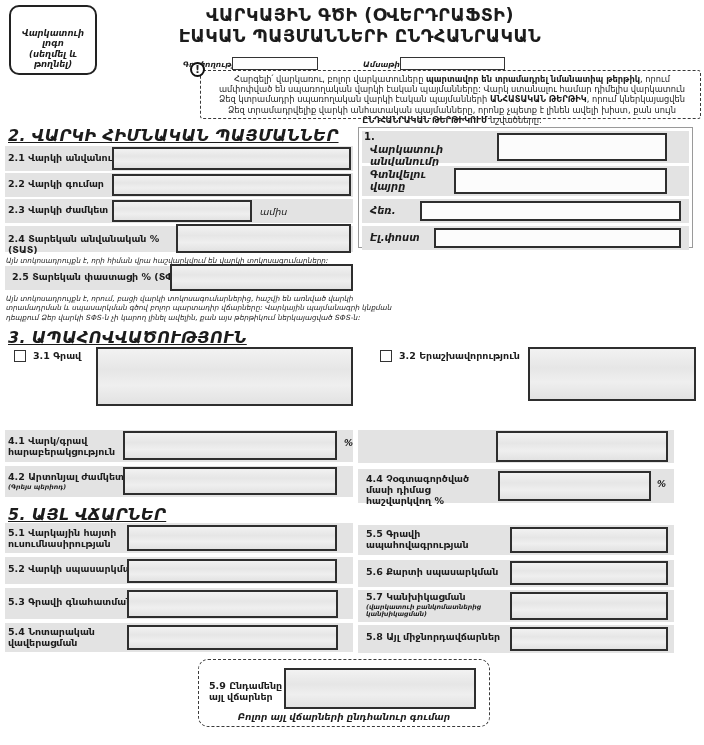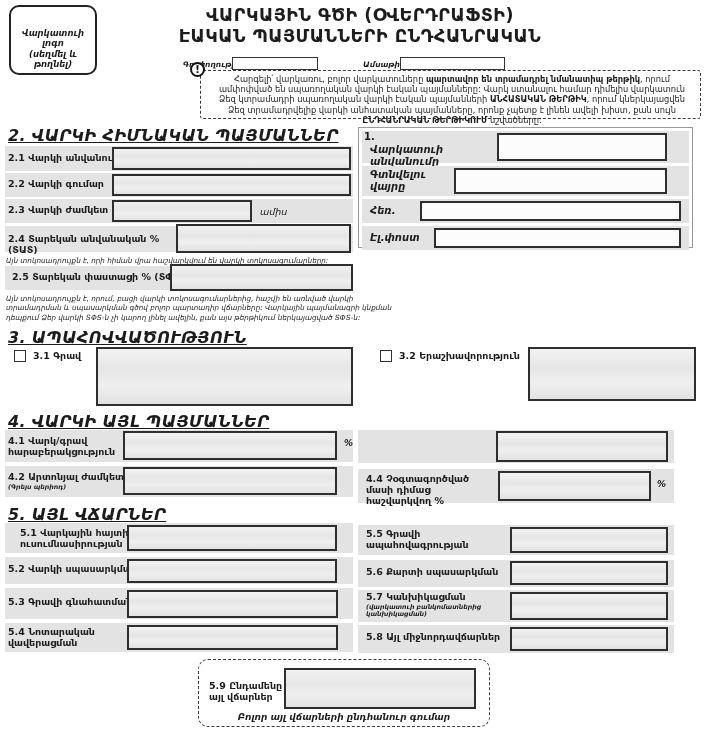--- a/index.html
+++ b/index.html
@@ -130,21 +130,20 @@
   <div class="abs sec-head" style="left:8px;top:328px;">3. ԱՊԱՀՈՎՎԱԾՈՒԹՅՈՒՆ</div>
 
   <div class="abs chk" style="left:14px;top:350px;"></div>
   <div class="abs row-label" style="left:33px;top:351px;">3.1 Գրավ</div>
   <div class="abs field" style="left:96px;top:347px;width:257px;height:59px;"></div>
 
   <div class="abs chk" style="left:380px;top:350px;"></div>
   <div class="abs row-label" style="left:399px;top:351px;">3.2 Երաշխավորություն</div>
   <div class="abs field" style="left:528px;top:347px;width:168px;height:54px;"></div>
 
-  <div class="abs sec-head" style="left:8px;top:412px;">4. ՎԱՐԿԻ ԱՅԼ ՊԱՅՄԱՆՆԵՐ</div>
 
   <div class="abs strip" style="left:5px;top:430px;width:348px;height:32px;"></div>
   <div class="abs row-label" style="left:8px;top:436px;width:112px;">4.1 Վարկ/գրավ հարաբերակցություն</div>
   <div class="abs field" style="left:123px;top:431px;width:214px;height:29px;"></div>
   <div class="abs suffix" style="left:344px;top:438px;">%</div>
 
   <div class="abs strip" style="left:5px;top:466px;width:348px;height:31px;"></div>
   <div class="abs row-label" style="left:8px;top:472px;width:120px;">4.2 Արտոնյալ ժամկետ</div>
   <div class="abs row-sub" style="left:8px;top:483px;width:120px;">(Գրեյս պերիոդ)</div>
   <div class="abs field" style="left:123px;top:467px;width:214px;height:28px;"></div>
@@ -154,21 +153,21 @@
   <div class="abs field" style="left:496px;top:431px;width:172px;height:31px;"></div>
 
   <div class="abs strip" style="left:358px;top:469px;width:316px;height:34px;"></div>
   <div class="abs row-label" style="left:366px;top:474px;width:132px;">4.4 Չօգտագործված մասի դիմաց հաշվարկվող %</div>
   <div class="abs field" style="left:498px;top:471px;width:153px;height:30px;"></div>
   <div class="abs suffix" style="left:657px;top:479px;">%</div>
 
   <div class="abs sec-head" style="left:8px;top:505px;">5. ԱՅԼ ՎՃԱՐՆԵՐ</div>
 
   <div class="abs strip" style="left:5px;top:523px;width:348px;height:30px;"></div>
-  <div class="abs row-label" style="left:8px;top:528px;width:115px;margin-left:12px;">5.1 Վարկային հայտի ուսումնասիրության</div>
+  <div class="abs row-label" style="left:8px;top:528px;width:115px;">5.1 Վարկային հայտի ուսումնասիրության</div>
   <div class="abs field" style="left:127px;top:525px;width:210px;height:26px;"></div>
 
   <div class="abs strip" style="left:5px;top:557px;width:348px;height:27px;"></div>
   <div class="abs row-label" style="left:8px;top:564px;">5.2 Վարկի սպասարկման</div>
   <div class="abs field" style="left:127px;top:559px;width:210px;height:24px;"></div>
 
   <div class="abs strip" style="left:5px;top:588px;width:348px;height:31px;"></div>
   <div class="abs row-label" style="left:8px;top:597px;">5.3 Գրավի գնահատման</div>
   <div class="abs field" style="left:127px;top:590px;width:211px;height:28px;"></div>
 

